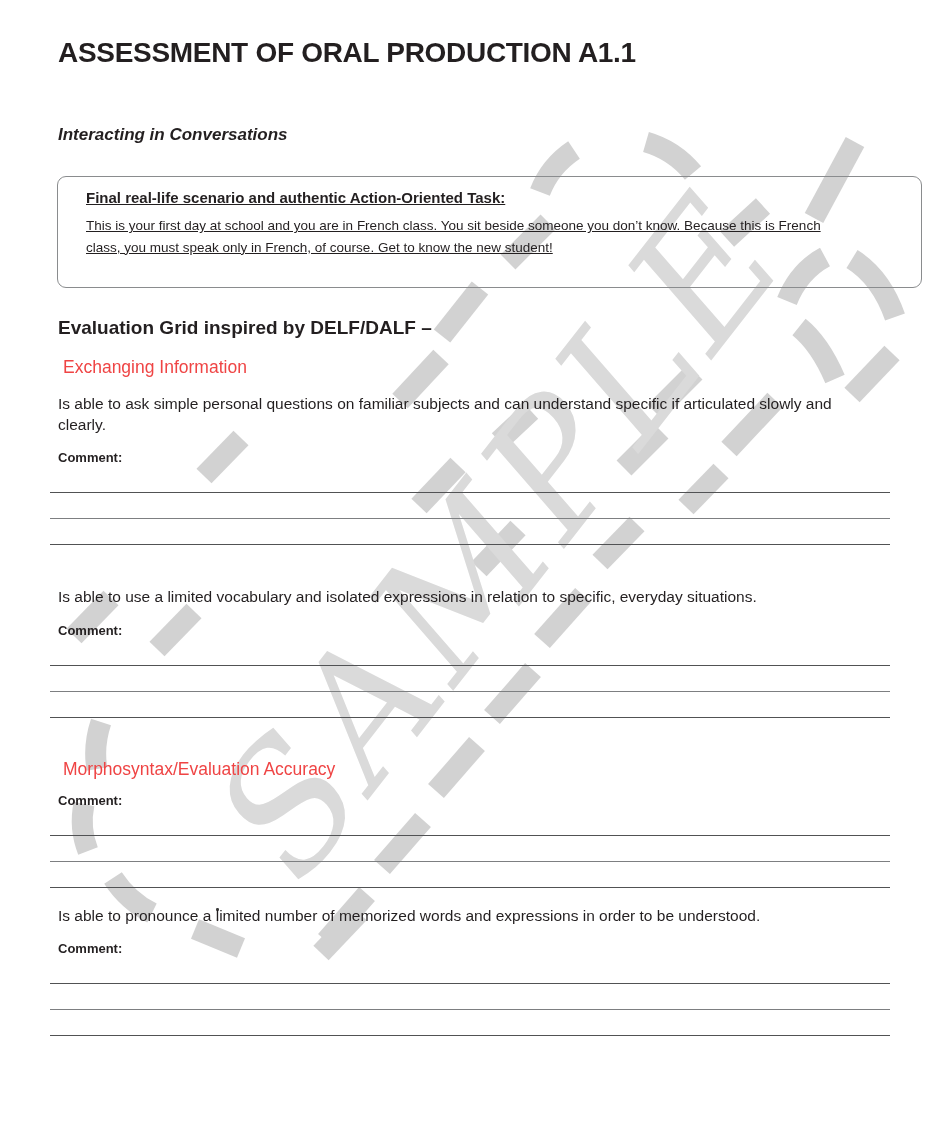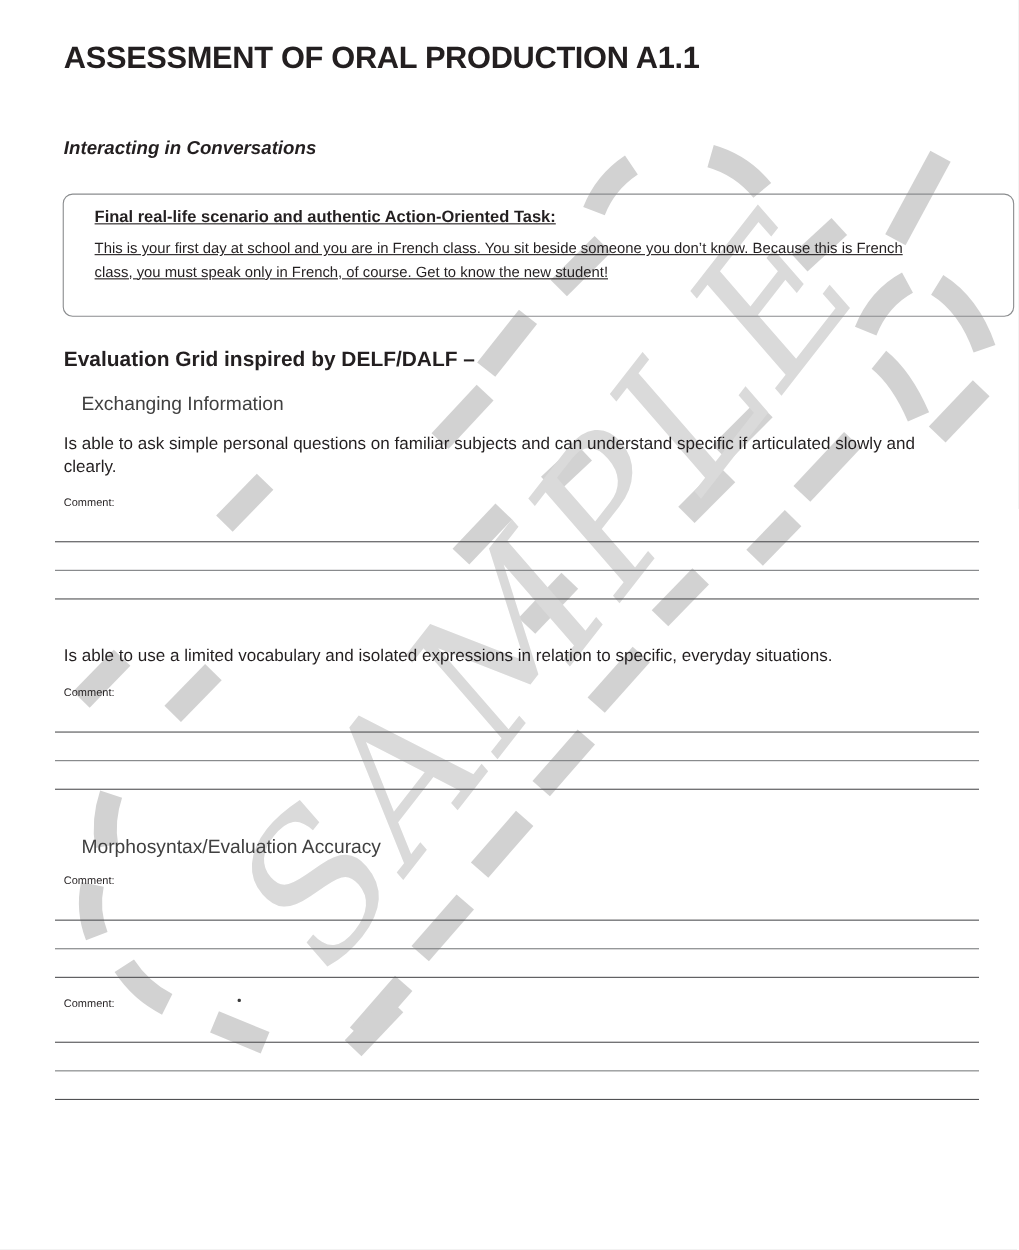--- a/index.html
+++ b/index.html
@@ -60,32 +60,32 @@
   }
   h2.eval-heading{
     margin:29px 0 0 0;
     font-size:19px;line-height:22px;
     font-weight:bold;
   }
   section.eval-section{margin:42px 0 0 0;}
   section.eval-section.first{margin-top:19px;}
   section.eval-section.last{margin-top:16px;}
   section.eval-section h3{
-    margin:16px;
+    margin:5px;
     font-size:17.5px;line-height:18px;
-    font-weight:normal;color:#404040;
+    font-weight:normal;color:#ef4444;
   }
   section.eval-section p.desc{
     margin:18px 0 0 0;
     font-size:15.5px;line-height:20.5px;
     max-width:800px;
   }
   section.eval-section p.comment{
     margin:15px 0 0 0;
-    font-size:10px;line-height:16px;
+    font-size:13px;line-height:16px;font-weight:bold;
   }
   .cline{height:0;border-top:1.5px solid #515254;margin:25px -8px 0 -8px;}
   .cline.l1{margin-top:26px;}
   .cline.l2{border-top-color:#7d7f81;}
   .stray-mark{
     position:absolute;left:216px;top:908px;
     width:2.5px;height:2.5px;border-radius:50%;
     background:#3a3a3a;z-index:1;
   }
 </style>
@@ -169,20 +169,21 @@
 
   <section class="eval-section">
     <h3>Morphosyntax/Evaluation Accuracy</h3>
     <p class="comment">Comment:</p>
     <div class="cline l1"></div>
     <div class="cline l2"></div>
     <div class="cline l3"></div>
   </section>
 
   <section class="eval-section last">
+    <p class="desc">Is able to pronounce a limited number of memorized words and expressions in order to be understood.</p>
     <p class="comment">Comment:</p>
     <div class="cline l1"></div>
     <div class="cline l2"></div>
     <div class="cline l3"></div>
   </section>
 </div>
   </div>
 </div>
 
 </body></html>

